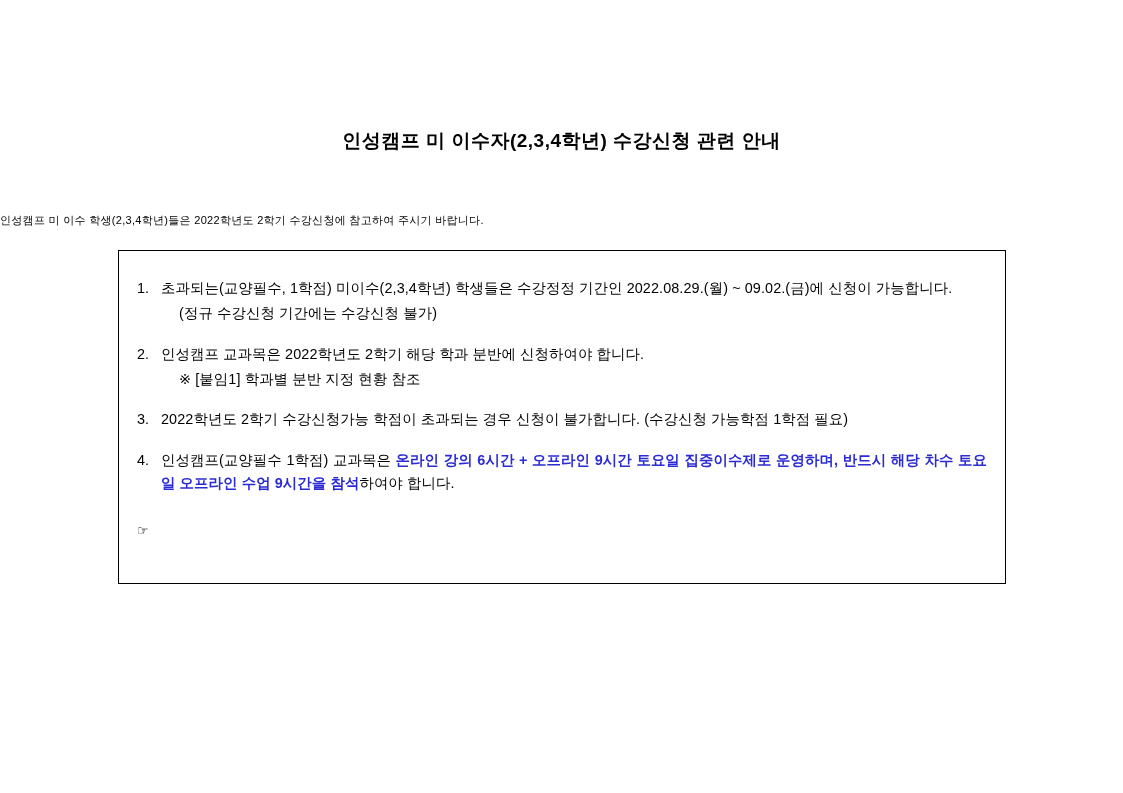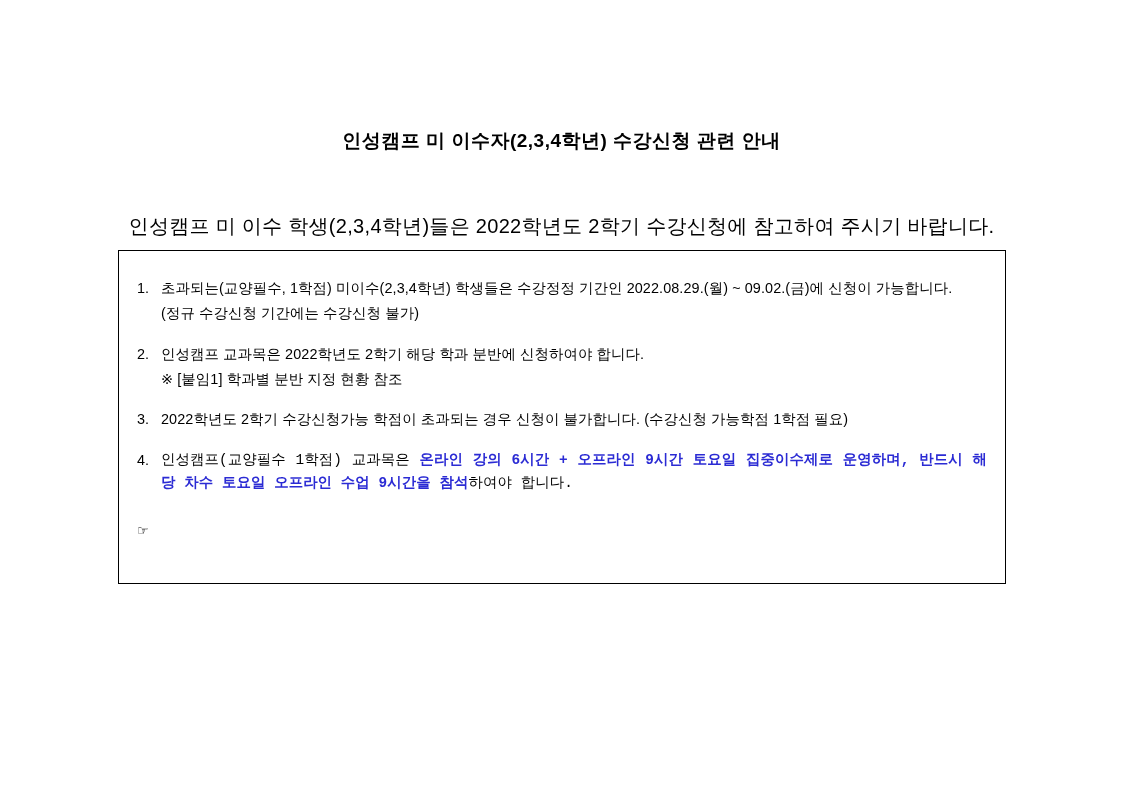--- a/index.html
+++ b/index.html
@@ -30,22 +30,21 @@
     font-size: 19px;
     font-weight: bold;
     letter-spacing: 0.5px;
     color: #000000;
   }
   .doc-intro {
     position: absolute;
     top: 213px;
     left: 0;
     width: 1123px;
-    text-align: center;
-    font-size: 20px;
+    font-size: 11px;
     letter-spacing: 0.3px;
     color: #000000;
   }
   .notice-box {
     position: absolute;
     top: 250px;
     left: 118px;
     width: 888px;
     height: 334px;
     border: 1px solid #000000;
@@ -66,21 +65,21 @@
     text-align: left;
   }
   .item .body {
     flex: 1 1 auto;
   }
   .sub {
     display: block;
     margin-top: 2px;
   }
   .sub.indent-paren {
-    margin-left: 0;
+    margin-left: 18px;
   }
   b {
     font-weight: normal;
   }
   .blue {
     color: #2b2bd4;
     font-weight: bold;
   }
   .contact {
     display: flex;
@@ -99,21 +98,20 @@
     position: absolute;
     top: 607px;
     left: 124px;
     font-size: 14.4px;
     letter-spacing: 0.1px;
     color: #000000;
   }
   .justify-line {
     text-align: justify;
     text-justify: inter-character;
-    font-family: Liberation Mono, monospace;
   }
 </style>
 </head>
 <body>
 
 <div class="page">
 
   <div class="doc-title">인성캠프 미 이수자(2,3,4학년) 수강신청 관련 안내</div>
 
   <div class="doc-intro">인성캠프 미 이수 학생(2,3,4학년)들은 2022학년도 2학기 수강신청에 참고하여 주시기 바랍니다.</div>

